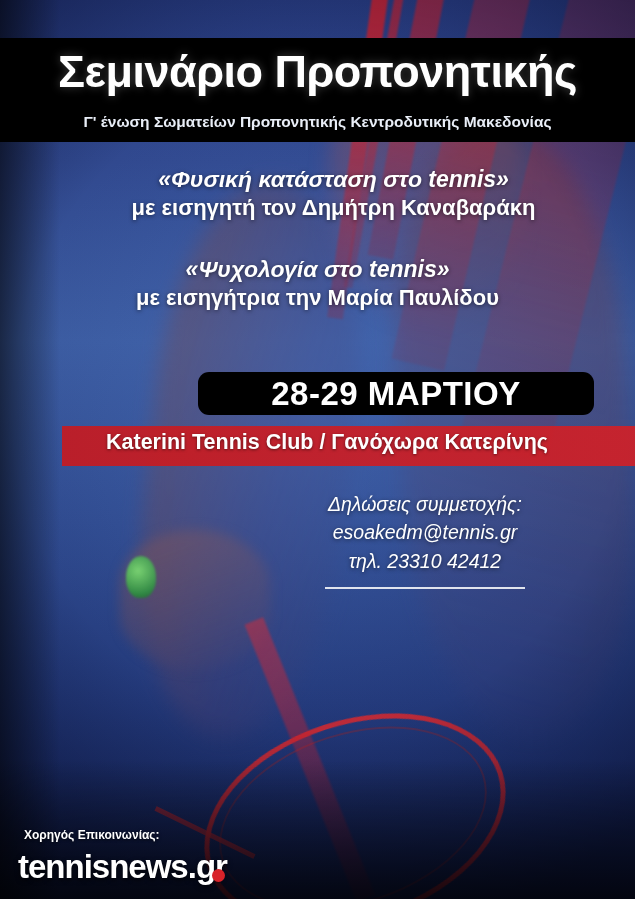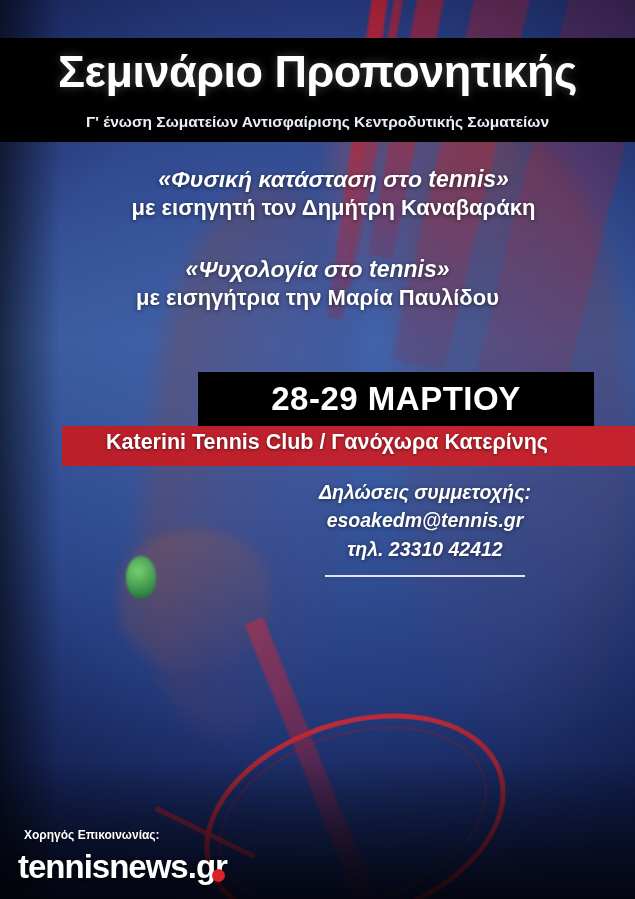--- a/index.html
+++ b/index.html
@@ -158,25 +158,26 @@
     font-size: 22px;
     font-weight: bold;
   }
   #session-0 { left: 16px; top: 166px; }
   #session-1 { left: 0; top: 256px; }
 
   
   .date-bar {
     position: absolute;
     left: 198px; top: 372px;
-    width: 396px; height: 54px;
+    width: 396px; height: 43px;
     background: #000;
     display: flex;
     align-items: center;
     justify-content: center;
+    border-radius: 11px;
   }
   .date-bar span {
     color: #fff;
     font-size: 33px;
     font-weight: bold;
     letter-spacing: 0.5px;
   }
 
   
   .venue-bar {
@@ -192,26 +193,26 @@
     text-align: center;
     color: #ffffff;
     font-size: 21.5px;
     font-weight: bold;
     text-shadow: 0 1px 3px rgba(0,0,0,0.5);
   }
 
   
   .contact {
     position: absolute;
-    left: 250px; top: 478px;
+    left: 250px; top: 490px;
     width: 350px;
     text-align: center;
     color: #ffffff;
     font-style: italic;
-    font-weight: bold;
+    font-weight: normal;
     font-size: 19.5px;
     line-height: 1.45;
     text-shadow: 0 1px 4px rgba(0,0,0,0.55);
   }
   .contact .rule {
     margin: 12px auto 0;
     width: 200px;
     height: 2px;
     background: rgba(255,255,255,0.85);
   }
@@ -262,21 +263,21 @@
   <div class="streak s3"></div>
   <div class="streak s4"></div>
   <div class="streak s5"></div>
   <div class="streak s6"></div>
   <div class="bg-vign"></div>
   <div class="dark-left"></div>
   <div class="dark-bottom"></div>
 
   <div class="top-band"></div>
   <div class="title-main">Σεμινάριο Προπονητικής</div>
-  <div class="title-sub">Γ' ένωση Σωματείων Αντισφαίρισης Κεντροδυτικής Σωματείων</div>
+  <div class="title-sub">Γ' ένωση Σωματείων Προπονητικής Κεντροδυτικής Μακεδονίας</div>
 
   <div class="session" id="session-0">
     <div class="line1"><span>«Φυσική κατάσταση στο </span><span class="en">tennis</span><span>»</span></div>
     <div class="line2">με εισηγητή τον Δημήτρη Καναβαράκη</div>
   </div>
 
   <div class="session" id="session-1">
     <div class="line1"><span>«Ψυχολογία στο </span><span class="en">tennis</span><span>»</span></div>
     <div class="line2">με εισηγήτρια την Μαρία Παυλίδου</div>
   </div>

